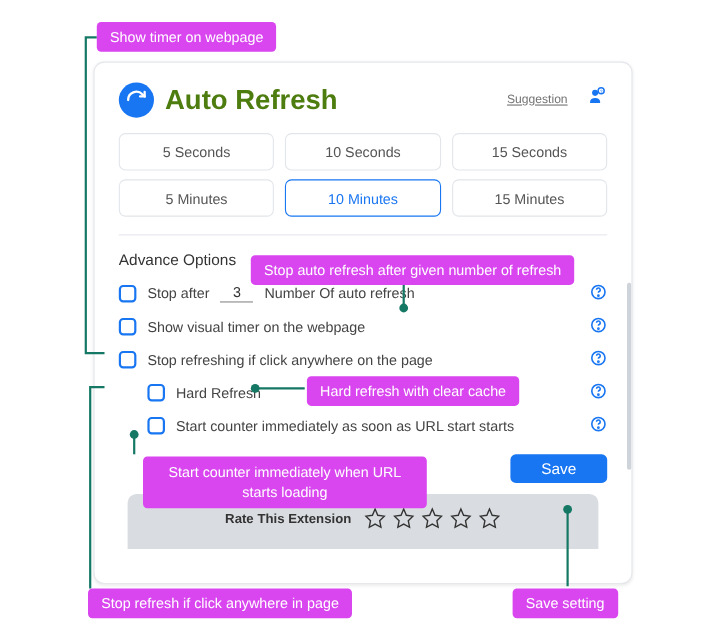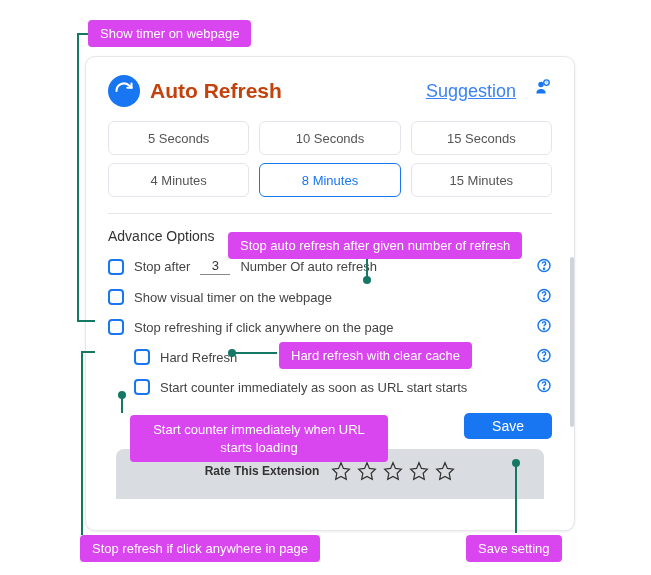--- a/index.html
+++ b/index.html
@@ -74,33 +74,33 @@
   .refresh-badge {
     width: 32px;
     height: 32px;
     border-radius: 50%;
     background: #1976f2;
     display: flex;
     align-items: center;
     justify-content: center;
   }
   .title {
-    font-size: 21px;
+    font-size: 25px;
     font-weight: 600;
-    color: #c2410c;
+    color: #4d7c0f;
   }
   .header-right {
     display: flex;
     align-items: center;
     gap: 14px;
   }
   .suggestion {
-    color: #3b82f6;
+    color: #737373;
     text-decoration: underline;
-    font-size: 18px;
+    font-size: 11px;
     cursor: pointer;
   }
   .support-icon-wrap { color: #1976f2; }
 
   .presets {
     display: flex;
     flex-direction: column;
     gap: 8px;
     margin-bottom: 16px;
   }
@@ -243,22 +243,22 @@
     </div>
   </div>
 
   <div class="presets">
     <div class="preset-row">
       <button class="preset-btn">5 Seconds</button>
       <button class="preset-btn">10 Seconds</button>
       <button class="preset-btn">15 Seconds</button>
     </div>
     <div class="preset-row">
-      <button class="preset-btn">4 Minutes</button>
-      <button class="preset-btn active">8 Minutes</button>
+      <button class="preset-btn">5 Minutes</button>
+      <button class="preset-btn active">10 Minutes</button>
       <button class="preset-btn">15 Minutes</button>
     </div>
   </div>
 
   <hr class="divider">
 
   <div class="section-title">Advance Options</div>
 
   <div class="opts">
     <div class="opt-row">

